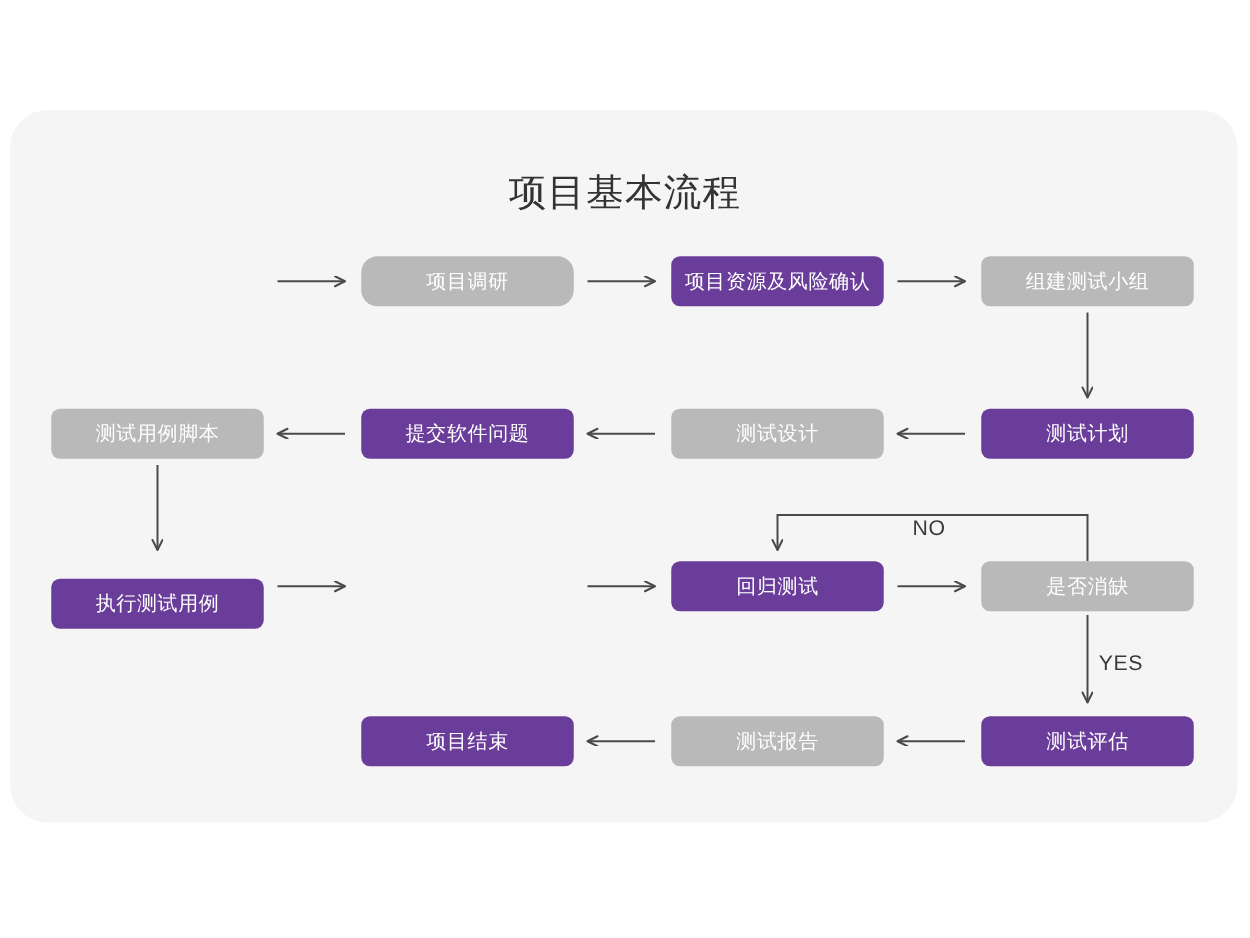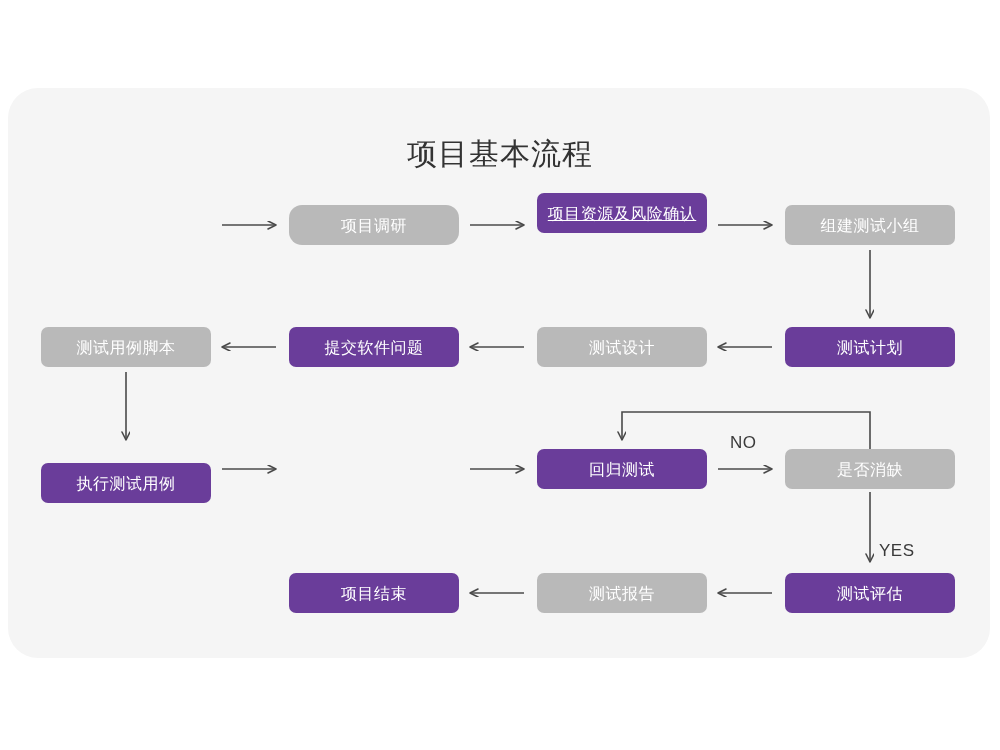--- a/index.html
+++ b/index.html
@@ -67,21 +67,20 @@
     top: 0;
     width: 1000px;
     height: 750px;
     pointer-events: none;
   }
   .edge-label {
     position: absolute;
     font-size: 17px;
     color: #3a3a3a;
     letter-spacing: 0.5px;
-    margin-top: 20px;
   }
 </style>
 </head>
 <body>
 
 <div id="stage">
 
   <div id="card"></div>
 
   <div id="flow-title">项目基本流程</div>
@@ -116,21 +115,21 @@
 
       <line x1="772" y1="593" x2="718" y2="593" marker-end="url(#ah)"></line>
       <line x1="524" y1="593" x2="470" y2="593" marker-end="url(#ah)"></line>
     </g>
   </svg>
 
   <div class="edge-label" style="left:730px; top:413px;">NO</div>
   <div class="edge-label" style="left:879px; top:521px;">YES</div>
 
   <div class="node gray" style="left:289px; top:205px;border-radius:13px;">项目调研</div>
-  <div class="node purple" style="left:537px; top:193px;text-decoration:underline;">项目资源及风险确认</div>
+  <div class="node purple" style="left:537px; top:205px;">项目资源及风险确认</div>
   <div class="node gray" style="left:785px; top:205px;">组建测试小组</div>
 
   <div class="node purple" style="left:785px; top:327px;">测试计划</div>
   <div class="node gray" style="left:537px; top:327px;">测试设计</div>
   <div class="node purple" style="left:289px; top:327px;">提交软件问题</div>
   <div class="node gray" style="left:41px;  top:327px;">测试用例脚本</div>
 
   <div class="node purple" style="left:41px;  top:463px;">执行测试用例</div>
   <div class="node purple" style="left:537px; top:449px;">回归测试</div>
   <div class="node gray" style="left:785px; top:449px;">是否消缺</div>

